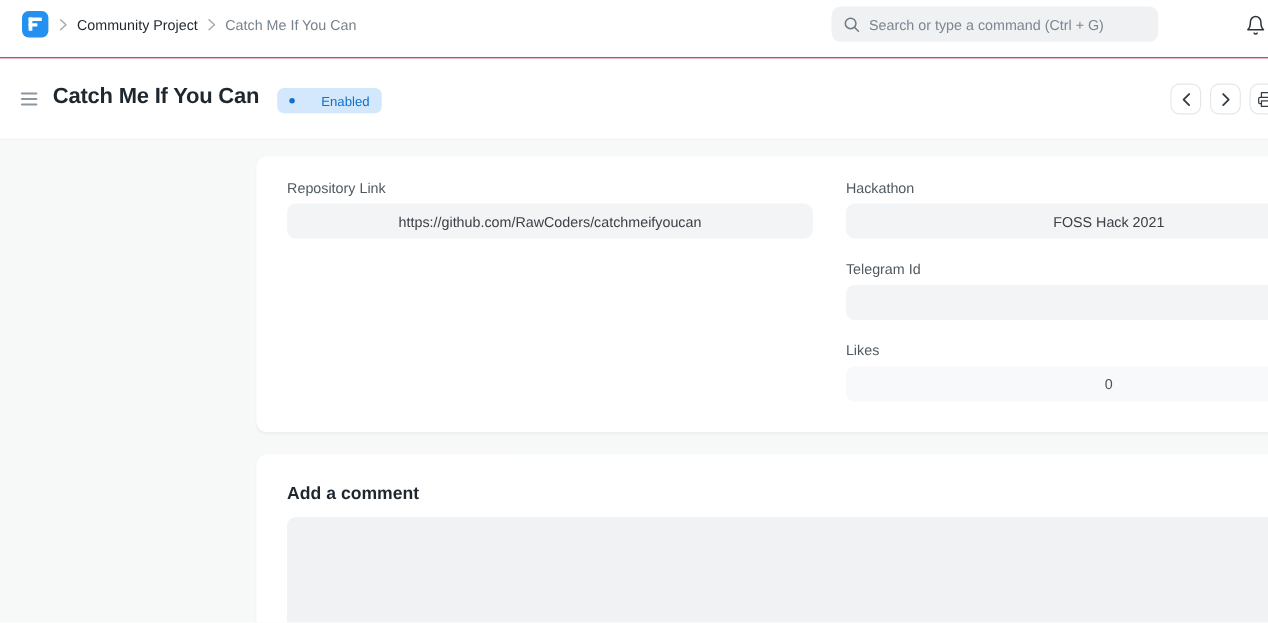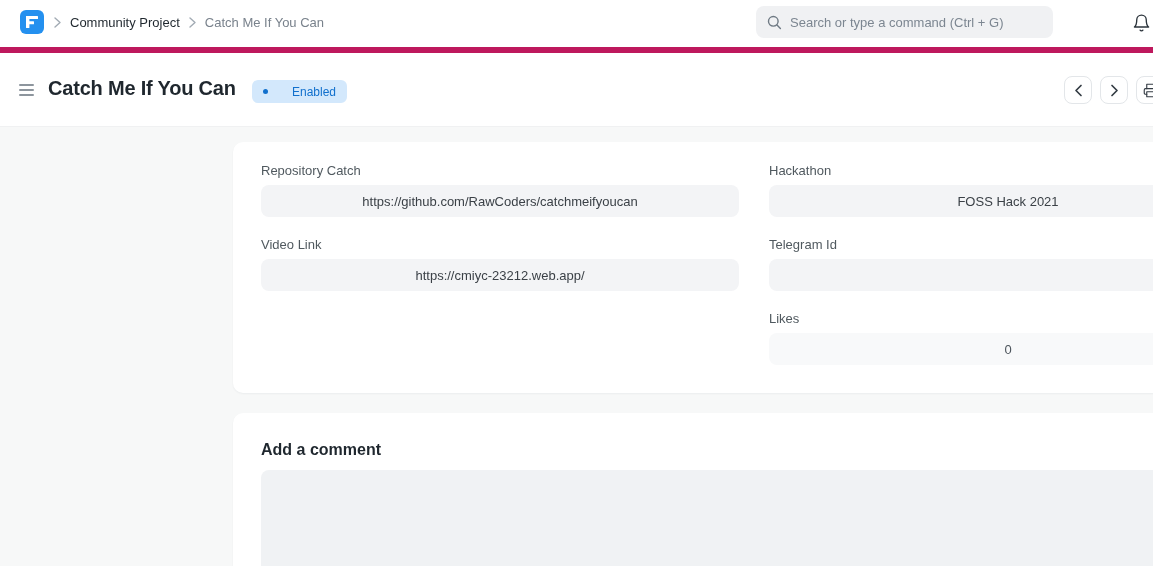--- a/index.html
+++ b/index.html
@@ -4,21 +4,21 @@
 <style>
   * { margin:0; padding:0; box-sizing:border-box; }
   html,body { background:#fff; }
   .stage {
     position:relative; width:1153px; height:566px; overflow:hidden;
     background:#f7f8f8; font-family:"Liberation Sans", sans-serif;
     -webkit-font-smoothing:antialiased;
   }
   
   .navbar { position:absolute; top:0; left:0; width:1153px; height:53px;
-    background:#fff; border-bottom:6px solid #be185d; z-index:3; }
+    background:#fff; border-bottom:1px solid #be185d; z-index:3; }
   .logo { position:absolute; left:20px; top:10px; width:24px; height:24px;
     border-radius:6px; background:#2490ef; display:flex; align-items:center; justify-content:center; }
   .breadcrumbs { position:absolute; left:54px; top:0; height:45px;
     display:flex; align-items:center; gap:9px; font-size:13px; }
   .crumb-current { color:#1f272e; cursor:pointer; }
   .crumb-muted { color:#79828c; }
   .sep svg { display:block; }
   .searchbar { position:absolute; left:756px; top:6px; width:297px; height:32px;
     background:#f0f1f3; border-radius:8px; display:flex; align-items:center;
     gap:8px; padding:0 11px; }
@@ -141,26 +141,22 @@
           </svg>
         </span>
       </button>
     </div>
   </section>
 
   <section class="card card-form">
     <div class="form-grid">
       <div class="form-col">
         <div class="field">
-          <label class="field-label">Repository Catch</label>
+          <label class="field-label">Repository Link</label>
           <input class="control" type="text" value="https://github.com/RawCoders/catchmeifyoucan" style="">
-        </div>
-        <div class="field">
-          <label class="field-label">Video Link</label>
-          <input class="control" type="text" value="https://cmiyc-23212.web.app/" style="">
         </div>
       </div>
       <div class="form-col">
         <div class="field">
           <label class="field-label">Hackathon</label>
           <input class="control" type="text" value="FOSS Hack 2021" style="">
         </div>
         <div class="field">
           <label class="field-label">Telegram Id</label>
           <input class="control" type="text" value="" style="">

